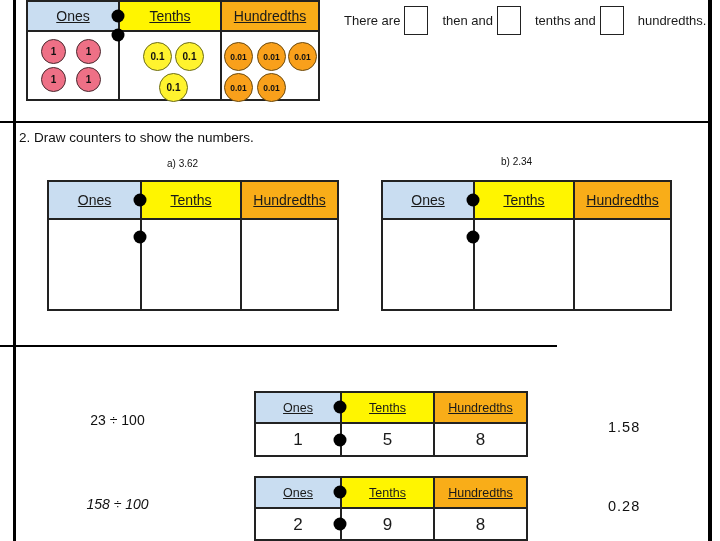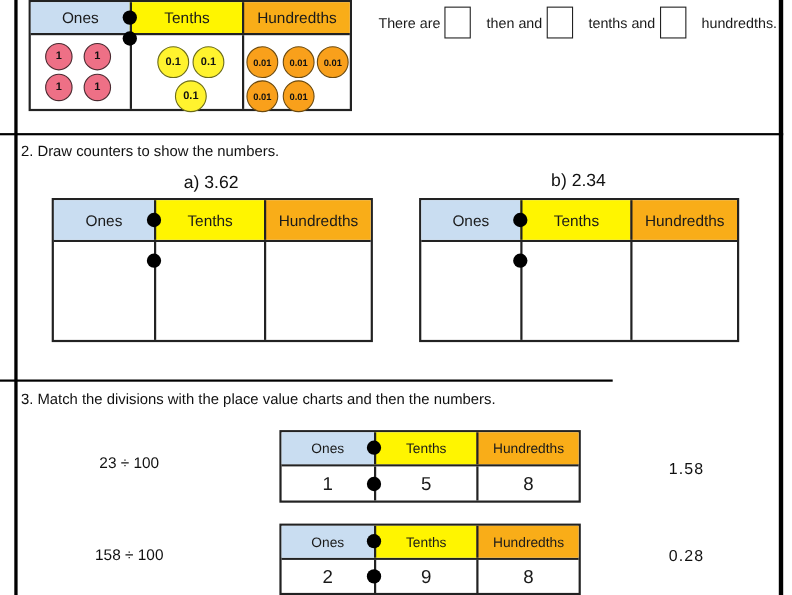--- a/index.html
+++ b/index.html
@@ -11,21 +11,21 @@
   .vline{position:absolute;top:0;height:541px;background:#000;}
   .vline.left{left:13px;width:3px;}
   .vline.right{left:708px;width:4px;}
   .hline{position:absolute;background:#000;height:2px;}
   .hline.d1{top:121px;left:0;width:712px;}
   .hline.d2{top:345px;left:0;width:557px;}
 
   
   .pvchart{position:absolute;background:#fff;border:2px solid #222;box-sizing:border-box;}
   .pvhead{display:flex;border-bottom:2px solid #222;}
-  .pvhead .cell{display:flex;align-items:center;justify-content:center;box-sizing:border-box;}
+  .pvhead .cell{display:flex;align-items:center;justify-content:center;box-sizing:border-box;text-decoration:underline;}
   .pvhead .cell.tenths,.pvhead .cell.hundredths{border-left:2px solid #222;}
   .cell.ones{background:#C9DDF1;}
   .cell.tenths{background:#FFF500;}
   .cell.hundredths{background:#F9AD18;}
   .pvbody{display:flex;position:relative;}
   .pvbody .bcell{box-sizing:border-box;}
   .pvbody .bcell.mid,.pvbody .bcell.last{border-left:2px solid #222;}
 
   
   .pvchart .cell:nth-child(1),.pvbody .bcell:nth-child(1){width:var(--c1);}
@@ -58,21 +58,21 @@
   .c-orange{width:29px;height:29px;background:#F9A01B;border:1.5px solid #6b4a10;font-size:8.5px;}
 
   
   .sentence{position:absolute;display:flex;align-items:center;font-size:13px;white-space:nowrap;}
   .sentence .txt{margin:0 4px 0 14px;}
   .ansbox{display:inline-block;border:1.5px solid #222;background:#fff;box-sizing:border-box;}
   .ansbox.small{width:24px;height:29px;}
   .ansbox.wide{width:60px;height:29px;margin-left:4px;}
 
   .label{position:absolute;font-size:13.5px;color:#111;}
-  .part-label{position:absolute;font-size:16px;color:#111;}
+  .part-label{position:absolute;font-size:10px;color:#111;}
   .division{position:absolute;font-size:14px;color:#111;text-align:center;}
   .number{position:absolute;font-size:14.5px;color:#111;letter-spacing:1px;}
 </style>
 </head>
 <body>
 
 <div class="page">
 
   <div class="vline left"></div>
   <div class="vline right"></div>
@@ -143,24 +143,23 @@
     </div>
     <div class="pvbody">
       <div class="bcell"></div>
       <div class="bcell mid"></div>
       <div class="bcell last"></div>
     </div>
     <div class="dot" style="left:90px;top:18px"></div>
     <div class="dot" style="left:90px;top:55px"></div>
   </div>
 
-  <div class="label" style="left:19px;top:355px;">3. Match the divisions with the place value charts and then the numbers.</div>
 
   <div class="division" style="left:75px;top:412px;width:85px;">23 ÷ 100</div>
-  <div class="division" style="left:70px;top:496px;width:95px;">158 ÷ 100</div>
+  <div class="division" style="left:70px;top:496px;width:95px;font-style:italic;">158 ÷ 100</div>
 
   <div class="pvchart s3a">
     <div class="pvhead">
       <div class="cell ones">Ones</div>
       <div class="cell tenths">Tenths</div>
       <div class="cell hundredths">Hundredths</div>
     </div>
     <div class="pvbody">
       <div class="bcell vcell">1</div>
       <div class="bcell mid vcell">5</div>

